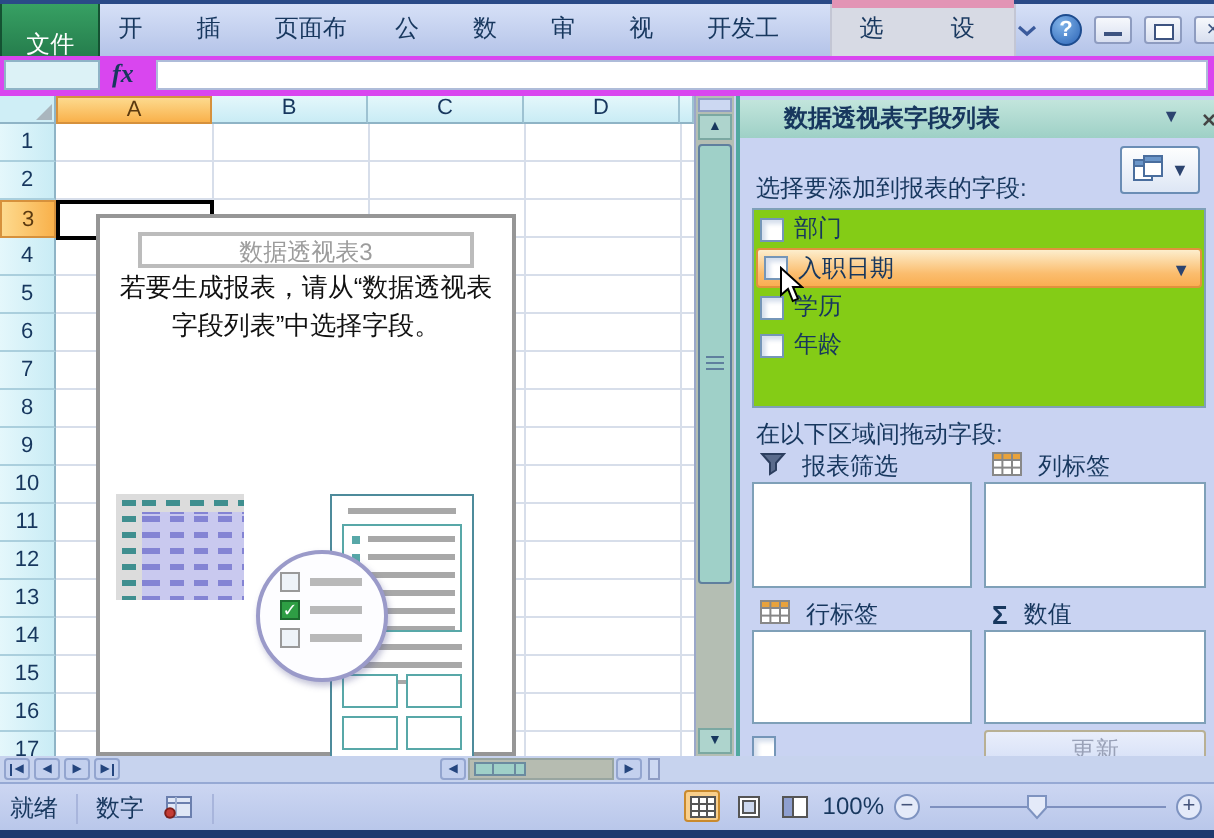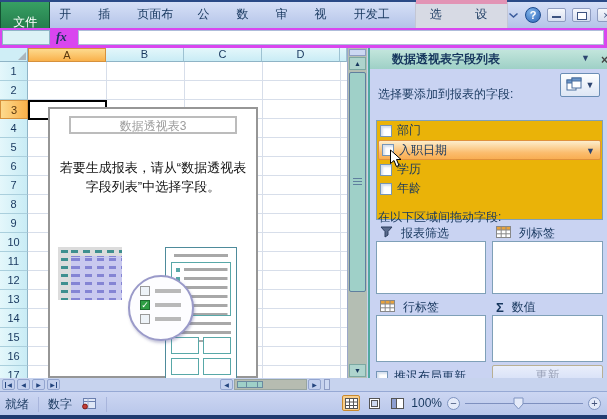--- a/index.html
+++ b/index.html
@@ -67,21 +67,21 @@
         background-repeat:no-repeat,no-repeat,no-repeat,no-repeat,repeat;}
   #active-cell{position:absolute;left:28px;top:52px;width:79px;height:20px;
         border:2px solid #000;box-sizing:border-box;background:transparent;}
   #active-cell::after{content:"";position:absolute;right:-3px;bottom:-3px;width:4px;height:4px;
         background:#000;border:1px solid #fff;}
   
   #pivot-ph{position:absolute;left:48px;top:59px;width:210px;height:271px;background:#fff;
         border:2px solid #969696;box-sizing:border-box;}
   .ph-title{margin:7px auto 0;width:168px;height:18px;border:2px solid #bcbcbc;color:#9c9c9c;
         text-align:center;line-height:17px;font-size:12px;box-sizing:border-box;}
-  .ph-text{margin-top:24px;text-align:center;font-size:13px;color:#111;line-height:19px;}
+  .ph-text{margin-top:0;text-align:center;font-size:13px;color:#111;line-height:19px;}
   
   .ill-table{position:absolute;left:8px;top:138px;width:64px;height:53px;}
   .ill-th-row{position:absolute;left:13px;top:0;right:0;height:9px;background:#dcdcdc;
         background-image:repeating-linear-gradient(90deg,#3f8f8f 0 7px,#dcdcdc 7px 12px);
         background-size:auto 3px;background-repeat:no-repeat;background-position:0 3px;}
   .ill-th-col{position:absolute;left:0;top:0;width:13px;bottom:0;background:#dcdcdc;
         background-image:repeating-linear-gradient(180deg,#3f8f8f 0 3px,#dcdcdc 3px 8px);
         background-size:7px auto;background-repeat:no-repeat;background-position:3px 3px;}
   .ill-body{position:absolute;left:13px;top:9px;right:0;bottom:0;background-color:#c9c9ef;
         background-image:
@@ -128,22 +128,22 @@
   #pane-title{position:absolute;left:0;top:2px;right:0;height:19px;
         background:linear-gradient(#c2e5dc,#9ed0c6);display:flex;align-items:center;
         font-weight:bold;color:#17375e;padding-left:22px;box-sizing:border-box;}
   .pane-title-icons{margin-left:auto;display:flex;gap:11px;padding-right:2px;}
   .glyph-sm{font-size:9px;color:#2c4470;}
   .glyph-x{font-size:12px;color:#444;margin-right:-3px;}
   #choose-label{position:absolute;left:8px;top:38px;}
   #layout-btn{position:absolute;right:7px;top:25px;width:40px;height:24px;
         background:linear-gradient(#fdfefe,#dde6f5);border:1px solid #6a8db5;border-radius:2px;
         display:flex;align-items:center;justify-content:center;gap:3px;box-sizing:border-box;}
-  #fields-box{position:absolute;left:6px;top:56px;width:227px;height:100px;background:#eab308;
-        border:1px solid #7fa0b8;box-sizing:border-box;overflow:hidden;margin-top:16px;}
+  #fields-box{position:absolute;left:6px;top:56px;width:227px;height:100px;background:#84cc16;
+        border:1px solid #7fa0b8;box-sizing:border-box;overflow:hidden;}
   .field-row{height:19px;display:flex;align-items:center;gap:5px;padding-left:3px;position:relative;}
   .field-row.hl{height:20px;background:linear-gradient(#fdeecd,#fbbd6e 65%,#f9ae52);
         border:1px solid #e0913d;border-radius:2px;margin:0 1px;box-sizing:border-box;}
   .field-row.hl .fdrop{position:absolute;right:5px;top:5px;}
   .checkbox{width:12px;height:12px;background:#fff;border:1px solid #7596b8;
         box-shadow:inset 2px 2px 2px rgba(165,185,215,.45);box-sizing:border-box;flex:none;}
   #cursor{position:absolute;left:12px;top:28px;z-index:5;}
   #drag-label{position:absolute;left:8px;top:161px;}
   .area-head{position:absolute;display:flex;align-items:center;gap:8px;}
   .ah-1l{left:10px;top:177px;} .ah-1r{left:126px;top:177px;}
@@ -406,21 +406,20 @@
     </div>
     <div class="area-head ah-2r">
       <span class="sigma">Σ</span>
       <span>数值</span>
     </div>
     <div class="area-box ab-2l"></div>
     <div class="area-box ab-2r"></div>
 
     <div id="defer-row">
       <span class="checkbox"></span>
-      <span>推迟布局更新</span>
     </div>
     <div id="update-btn">更新</div>
   </div>
 
   <div id="sheetbar">
     <div id="tab-nav">
       <div class="nav-btn">
         <span class="nav-bar"></span>
           <span>◀</span>
       </div>

